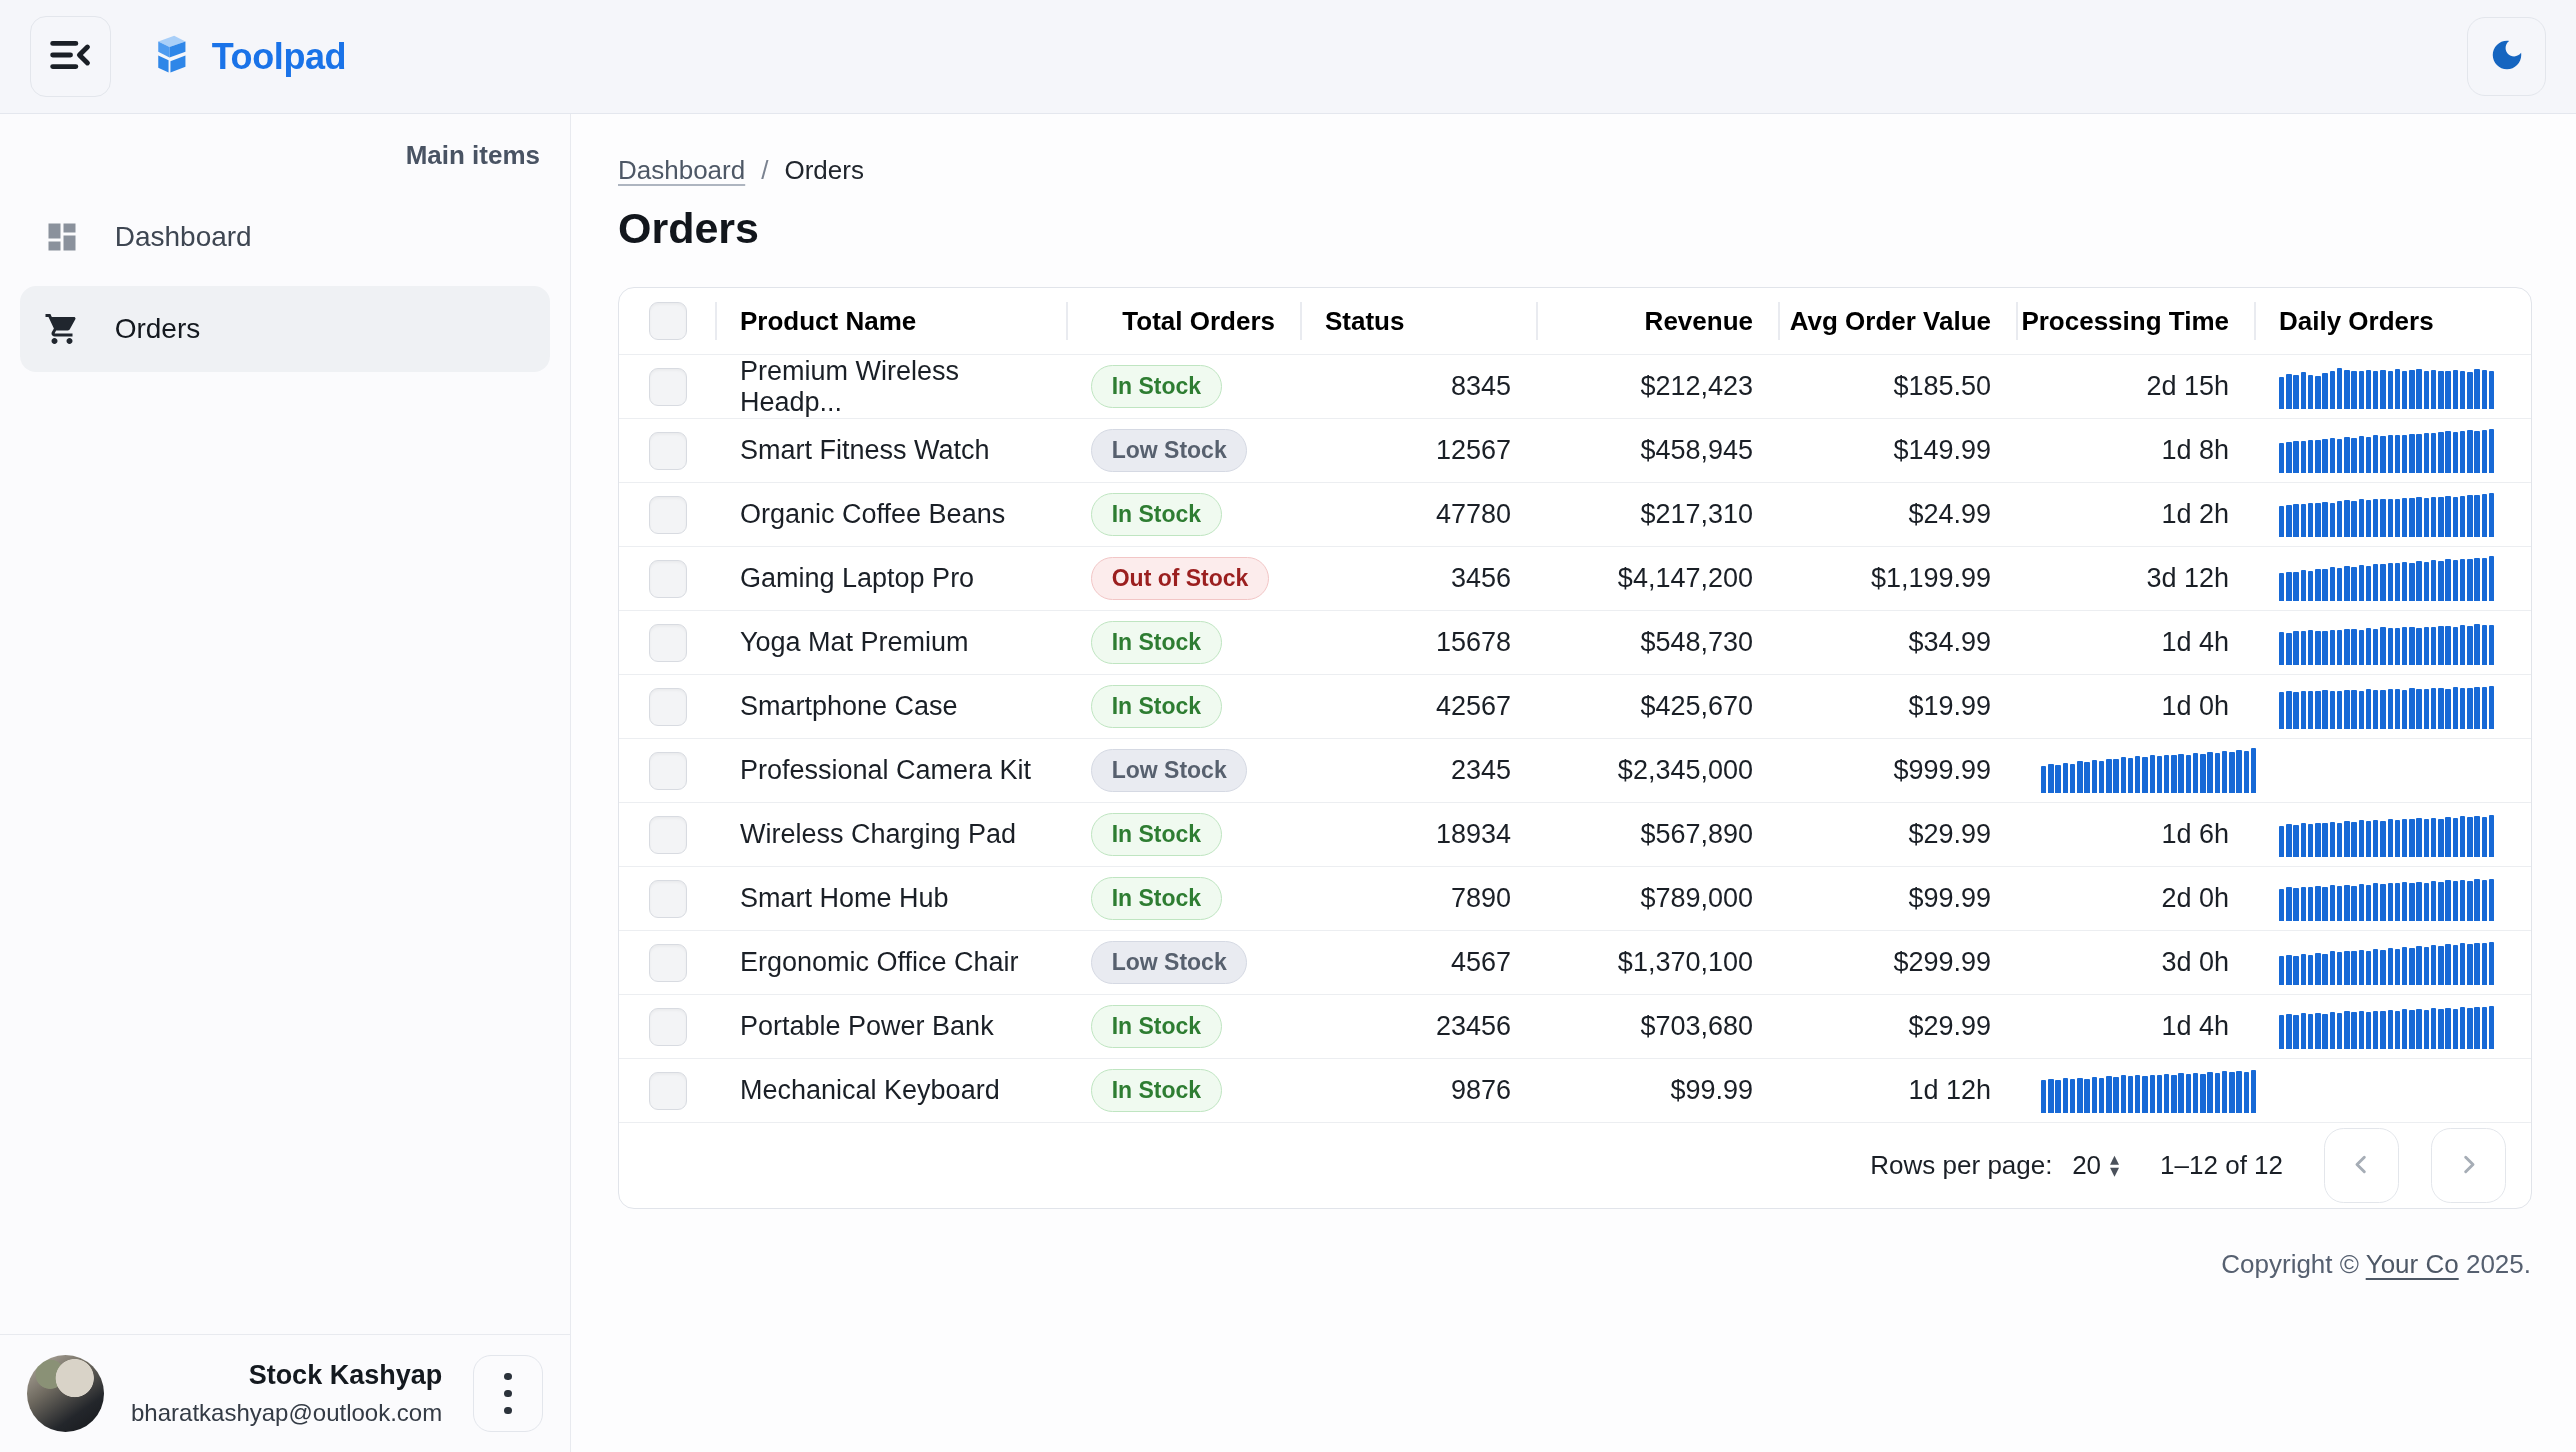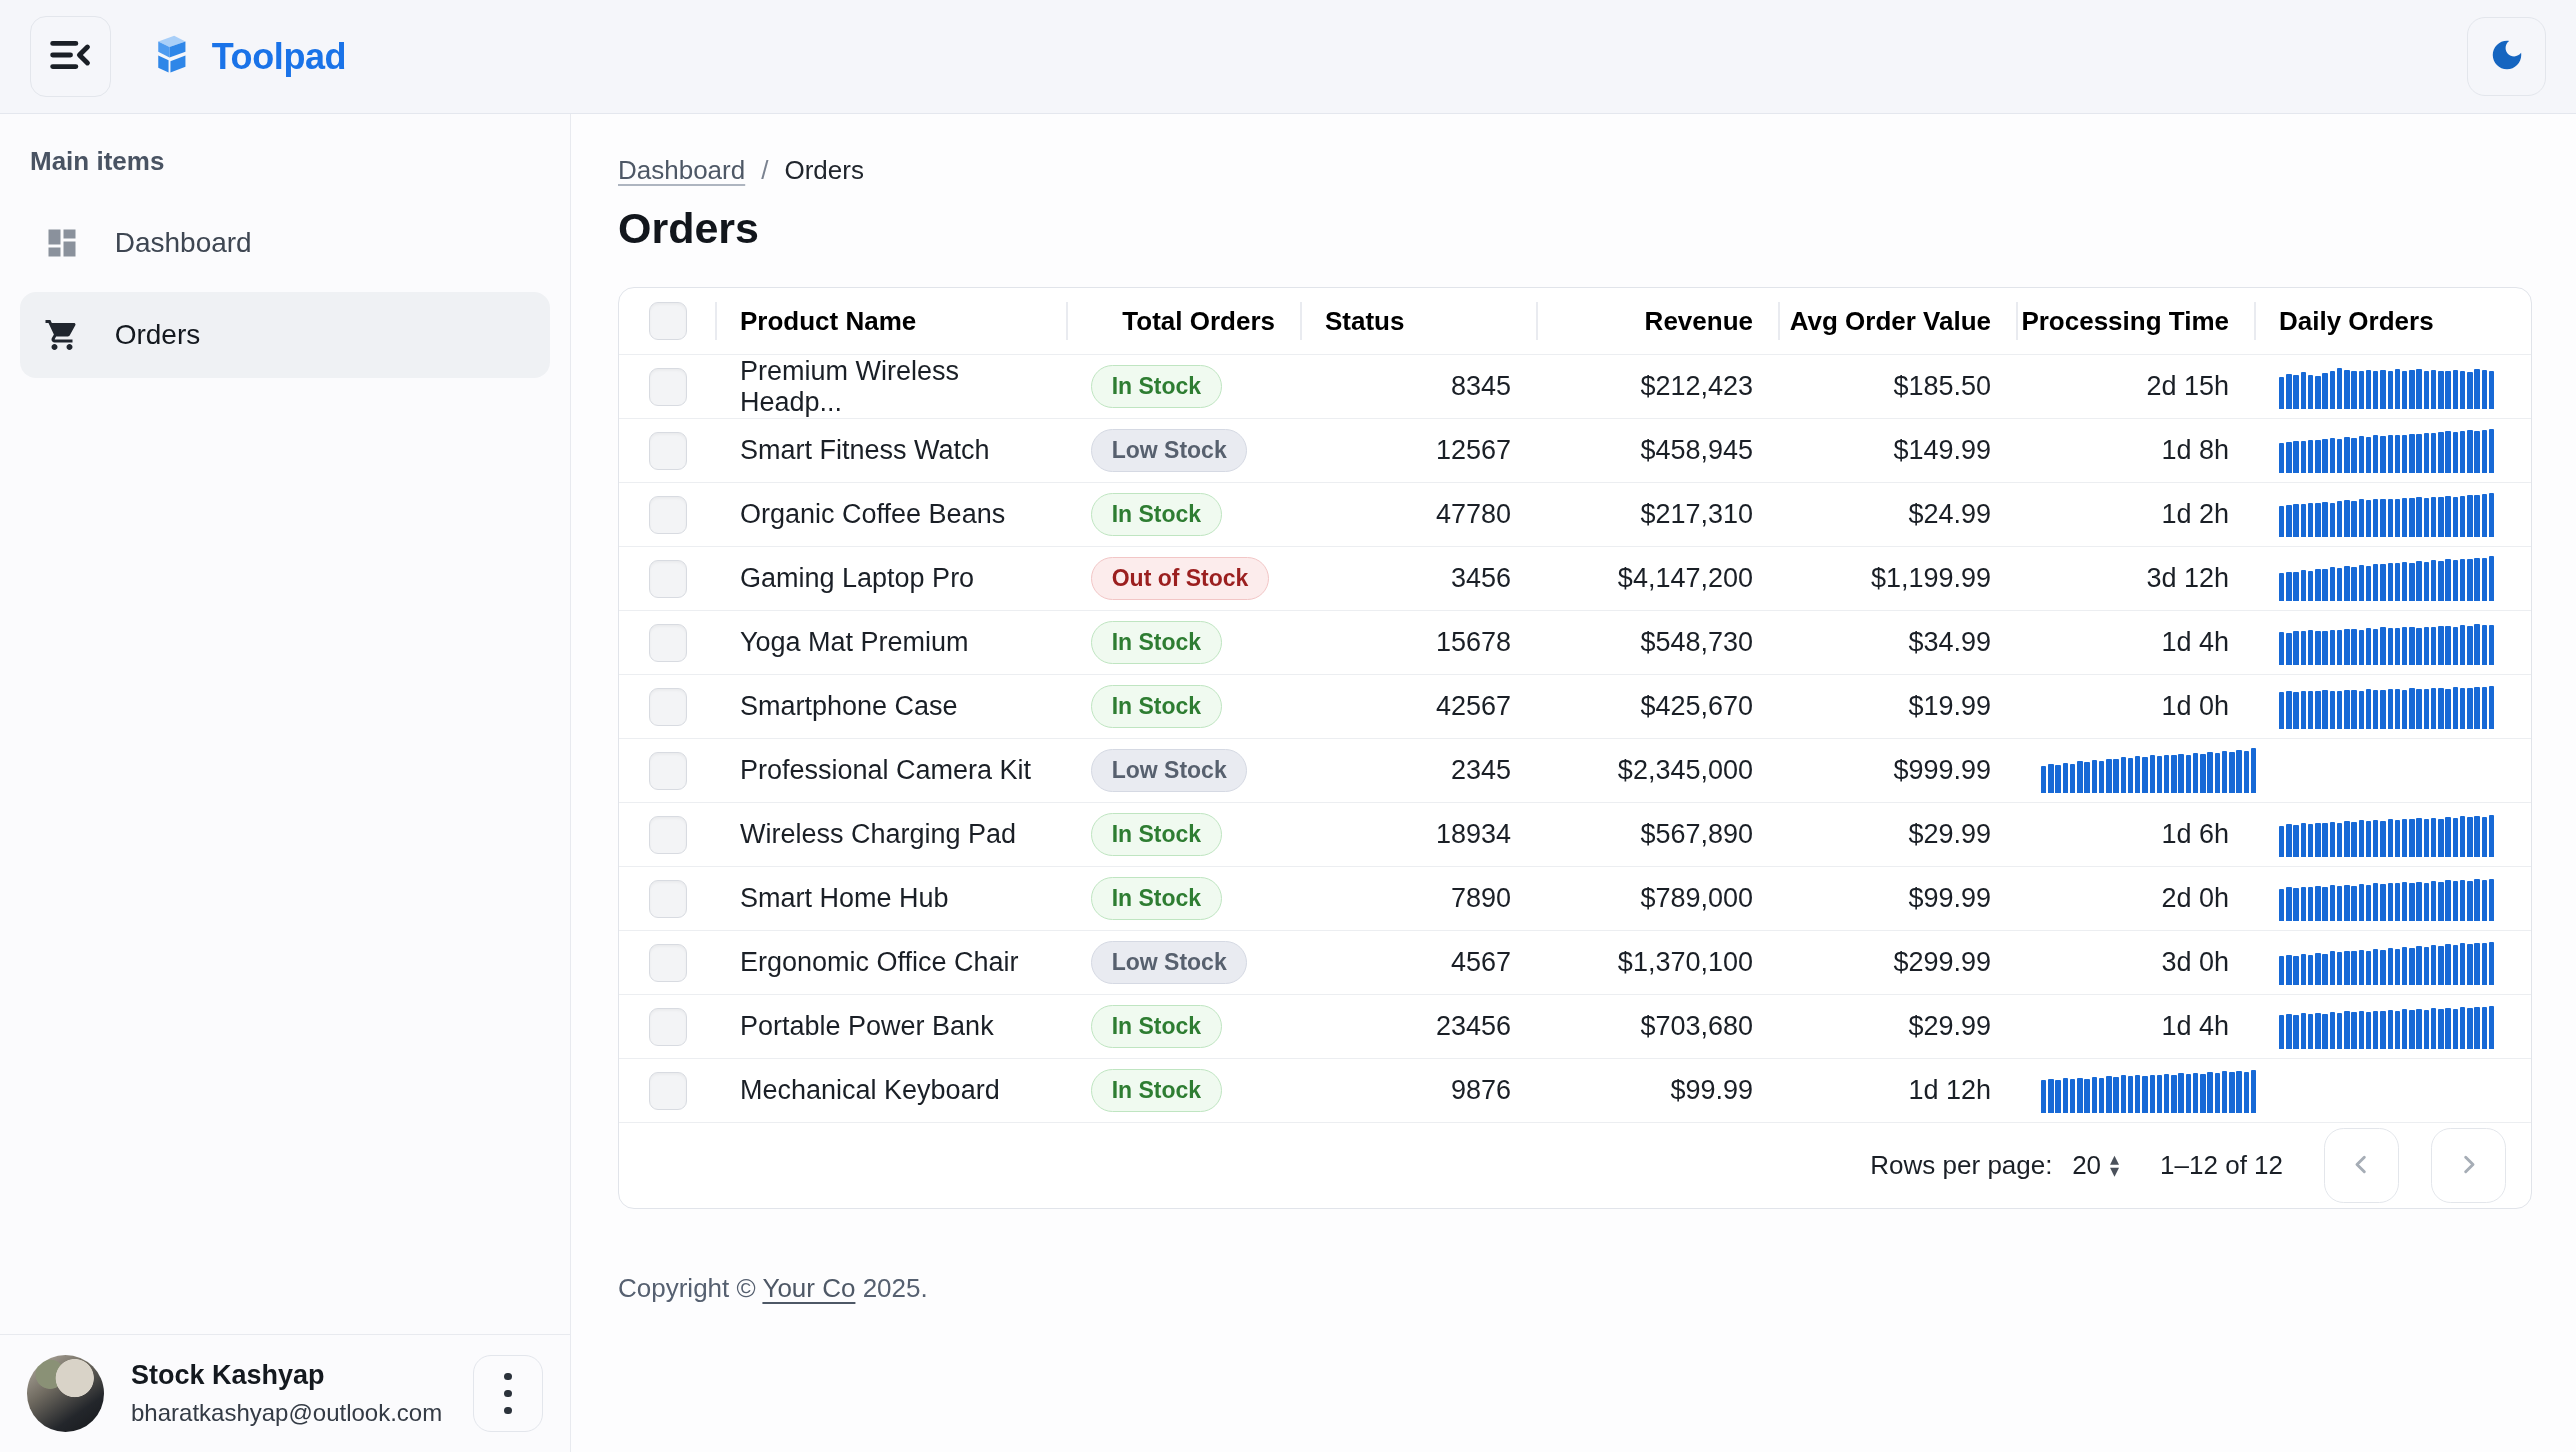--- a/index.html
+++ b/index.html
@@ -9,22 +9,22 @@
   .appbar { position:fixed; top:0; left:0; width:2576px; height:114px; background:#F5F6FA;
             border-bottom:1.8px solid #E4E7EE; display:flex; align-items:center; padding:0 30px; z-index:20; }
   .menu-btn { width:81px; height:81px; border:1.8px solid #E3E6EC; border-radius:16px; background:transparent;
               display:flex; align-items:center; justify-content:center; cursor:pointer; }
   .logo-wrap { display:flex; align-items:center; gap:19.7px; margin-left:36px; }
   .logo-text { font-size:36px; font-weight:700; color:#1A73E8; letter-spacing:-0.4px; }
   .theme-btn { margin-left:auto; width:79px; height:79px; border:1.8px solid #E3E6EC; border-radius:18px;
                background:transparent; display:flex; align-items:center; justify-content:center; cursor:pointer; }
 
   
-  .sidebar { position:fixed; top:114px; left:0; bottom:0; width:571px; background:#FBFBFD;
-             border-right:1.8px solid #E8EAEF; z-index:10; }
+  .sidebar { position:fixed; top:108px; left:0; bottom:0; width:571px; background:#FBFBFD;
+             border-right:1.8px solid #E8EAEF; z-index:10;text-align:right; }
   .section-label { padding:32px 30px 18px 30px; font-size:26px; font-weight:700; color:#495363; }
   .nav-item { height:86px; margin:5.4px 19.7px; border-radius:16px; display:flex; align-items:center;
               gap:34px; padding:0 23px; font-size:28px; color:#3E4652; cursor:pointer; }
   .nav-item .nav-ic { width:38px; height:38px; display:flex; align-items:center; justify-content:center; }
   .nav-item.selected { background:#EFF1F4; color:#14191F; }
   .user { position:absolute; bottom:0; left:0; right:0; border-top:1.8px solid #E8EAEF; background:#FBFBFD;
           display:flex; align-items:center; gap:27px; padding:19.7px 27px; height:118px; }
   .avatar { width:77px; height:77px; border-radius:50%; flex:0 0 77px;
             background:
               radial-gradient(circle at 62% 30%, #d9d3c8 0 26%, transparent 27%),
@@ -74,21 +74,21 @@
   .pagination { height:86px; border-top:1.8px solid #ECEEF1; display:flex; align-items:center;
                 justify-content:flex-end; gap:32px; padding:0 25px; font-size:26px; color:#1A1F26; }
   .rpp { display:flex; align-items:center; gap:19.7px; }
   .rpp-value { display:flex; align-items:center; gap:9px; cursor:pointer; }
   .spin { display:flex; flex-direction:column; line-height:0.62; font-size:18px; color:#4A515B; }
   .range { margin:0 9px; }
   .pg-btn { width:75px; height:75px; border:1.8px solid #E3E6EB; border-radius:19.7px; background:#FFFFFF;
             display:flex; align-items:center; justify-content:center; cursor:default; }
 
   
-  .footer { margin-top:64px; text-align:left; font-size:26px; color:#566070; }
+  .footer { margin-top:40px; text-align:right; font-size:26px; color:#566070; }
   .footer a { color:#4E5866; text-decoration:underline; text-underline-offset:4.5px; cursor:pointer; }
 </style>
 </head>
 <body>
 
 <header class="appbar">
   <button class="menu-btn">
     <span>
       <svg width="41" height="34" viewBox="0 0 46 38" fill="none">
         <path d="M3 6h26M3 19h20M3 32h26" stroke="#1A1F26" stroke-width="5.5" stroke-linecap="round"></path>

